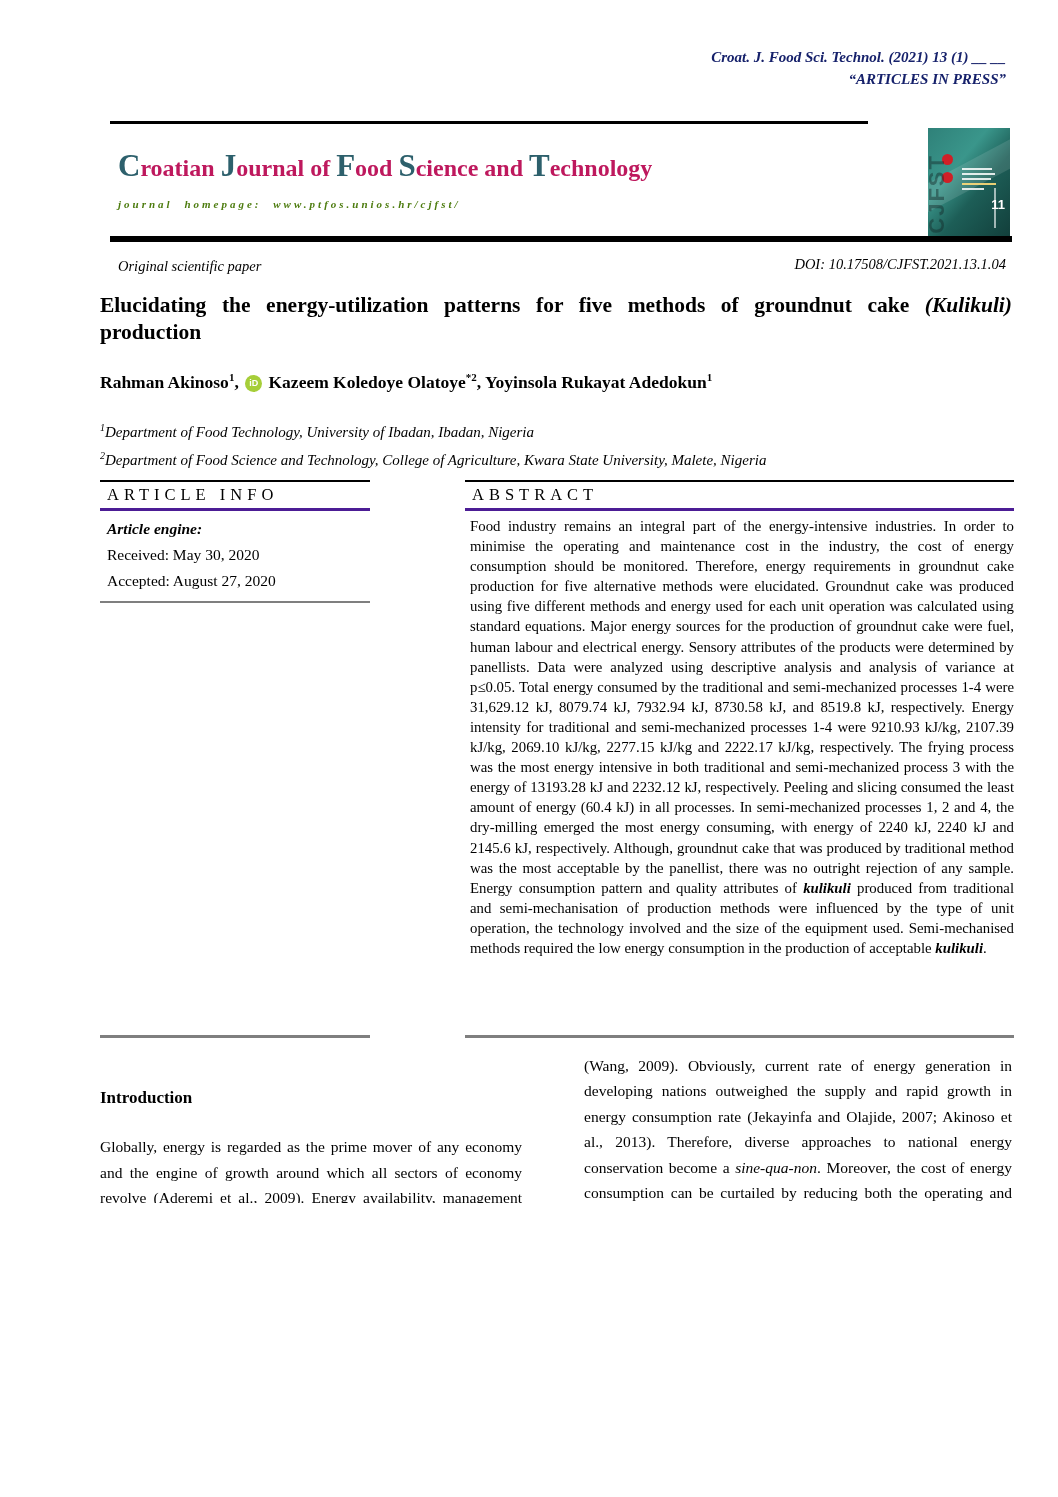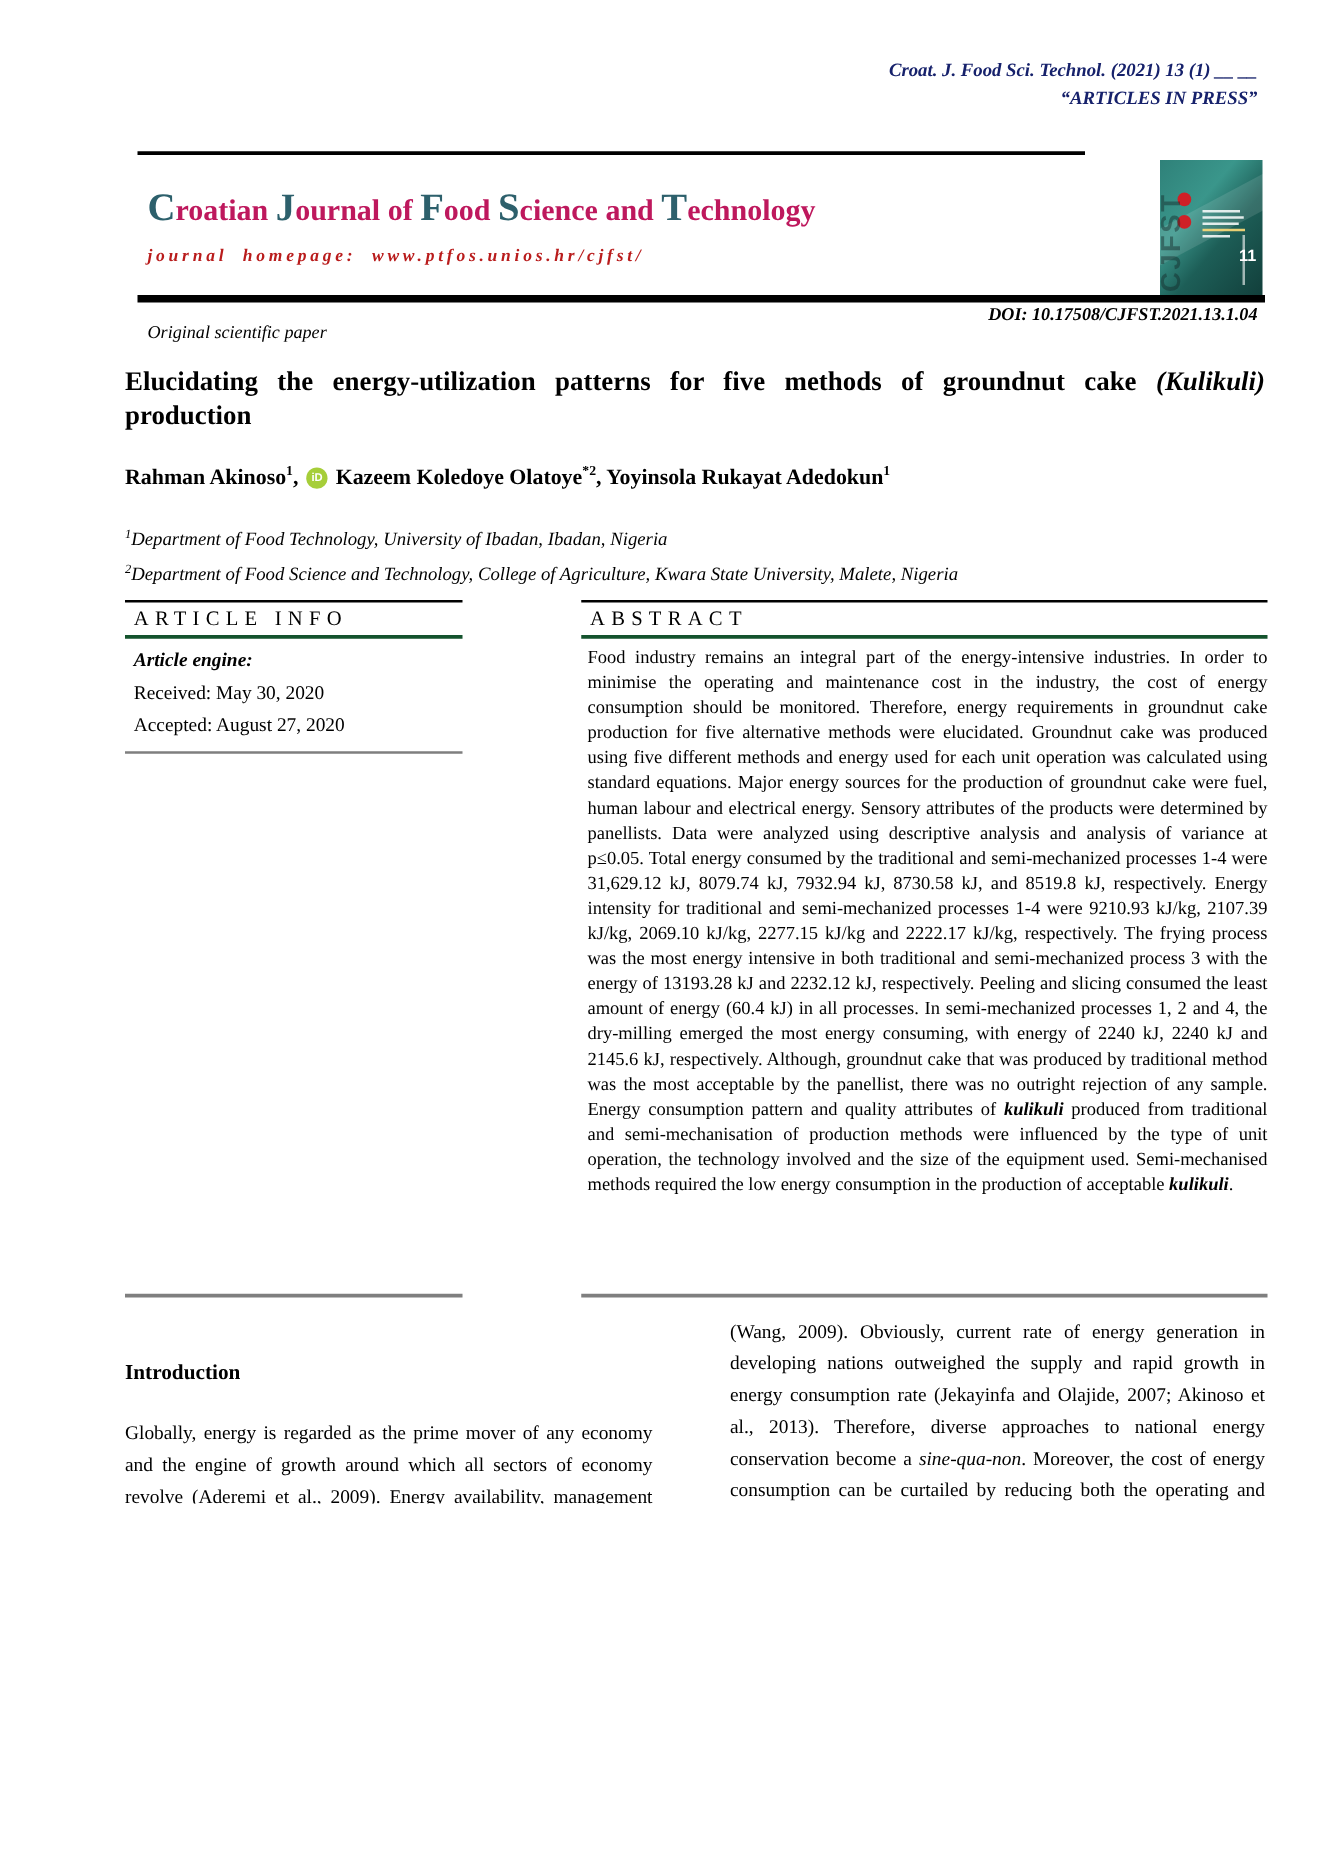--- a/index.html
+++ b/index.html
@@ -8,22 +8,22 @@
 
   .running-head{position:absolute;top:46px;right:52px;text-align:right;
     font-style:italic;font-weight:bold;font-size:15px;line-height:22px;color:#16216b;}
 
   .rule-top{position:absolute;left:110px;top:121px;width:758px;height:3px;background:#000;}
   .rule-band{position:absolute;left:110px;top:236px;width:902px;height:6px;background:#000;}
 
   .journal-name{position:absolute;left:118px;top:148px;white-space:nowrap;}
   .journal-name .init{font-size:31px;font-weight:bold;color:#2d606c;}
   .journal-name .rest{font-size:24px;font-weight:bold;color:#be185d;}
-  .journal-homepage{position:absolute;left:118px;top:198px;font-size:14px;
-    font-style:italic;font-weight:bold;color:#b91c1c;letter-spacing:3px;word-spacing:6px;}
+  .journal-homepage{position:absolute;left:118px;top:198px;font-size:11px;
+    font-style:italic;font-weight:bold;color:#4d7c0f;letter-spacing:3px;word-spacing:6px;}
 
   .cover{position:absolute;left:928px;top:128px;width:82px;height:108px;
     background:linear-gradient(130deg,#2f8179 0%,#3a968b 35%,#1d5e57 60%,#123f3b 100%);}
   .cover .band{position:absolute;left:-20px;top:30px;width:140px;height:26px;
     background:rgba(255,255,255,0.12);transform:rotate(-28deg);}
   .cover .dot{position:absolute;width:11px;height:11px;border-radius:50%;background:#cf2027;}
   .cover .dot.d1{left:14px;top:26px;}
   .cover .dot.d2{left:14px;top:44px;}
   .cover .sidetext{position:absolute;left:-4px;bottom:2px;writing-mode:vertical-rl;
     transform:rotate(180deg);font-size:22px;font-weight:bold;color:rgba(20,40,40,0.45);
@@ -32,39 +32,39 @@
   .cover .t1{left:34px;top:40px;width:30px;}
   .cover .t2{left:34px;top:45px;width:33px;}
   .cover .t3{left:34px;top:50px;width:29px;}
   .cover .t4{left:34px;top:55px;width:34px;background:rgba(255,220,120,0.9);}
   .cover .t5{left:34px;top:60px;width:22px;}
   .cover .issue{position:absolute;right:5px;bottom:24px;color:#fff;font-weight:bold;
     font-size:13px;font-family:"Liberation Sans",sans-serif;margin-left:40px;}
   .cover .spine{position:absolute;right:14px;top:60px;width:2px;height:40px;background:rgba(255,255,255,0.6);}
 
   .meta-type{position:absolute;left:118px;top:258px;font-style:italic;font-size:14.5px;}
-  .meta-doi{position:absolute;right:52px;top:244px;font-style:italic;font-weight:bold;font-size:14.5px;}
+  .meta-doi{position:absolute;right:52px;top:256px;font-style:italic;font-weight:normal;font-size:14.5px;}
 
   .title{position:absolute;left:100px;top:292px;width:912px;font-size:21.5px;
     font-weight:bold;text-align:justify;line-height:27px;}
   .title .it{font-style:italic;}
 
   .authors{position:absolute;left:100px;top:371px;font-size:17.5px;font-weight:bold;}
   .authors sup{font-size:11px;}
   .orcid{display:inline-block;width:17px;height:17px;border-radius:50%;background:#a6ce39;
     color:#fff;font-size:9px;font-weight:bold;text-align:center;line-height:17px;
     font-family:"Liberation Sans",sans-serif;vertical-align:2px;margin:0 2px;}
 
   .affiliations{position:absolute;left:100px;top:416px;font-style:italic;font-size:15px;line-height:23px;}
   .affiliations sup{font-size:10px;}
 
   .infocol{position:absolute;top:480px;}
   .infocol.left{left:100px;width:270px;}
   .infocol.right{left:465px;width:549px;}
-  .info-heading{border-top:2px solid #000;border-bottom:3px solid #14532d;
+  .info-heading{border-top:2px solid #000;border-bottom:3px solid #4c1d95;
     padding:3px 0 3px 7px;font-size:16.5px;letter-spacing:5px;}
   .history{padding:5px 0 7px 7px;border-bottom:2px solid #7f7f7f;font-size:15.5px;line-height:26px;}
   .history .label{font-style:italic;font-weight:bold;}
   .keywords{padding:5px 0 0 7px;font-size:15.5px;line-height:24px;}
   .keywords .label{font-style:italic;font-weight:bold;}
   .abstract-text{padding:5px 0 0 5px;font-size:14.8px;line-height:20.1px;text-align:justify;}
   .abstract-text .it{font-style:italic;font-weight:bold;}
   .rule-bottom{position:absolute;height:3px;background:#7f7f7f;}
   .rbl{left:100px;top:1035px;width:270px;}
   .rbr{left:465px;top:1035px;width:549px;}

